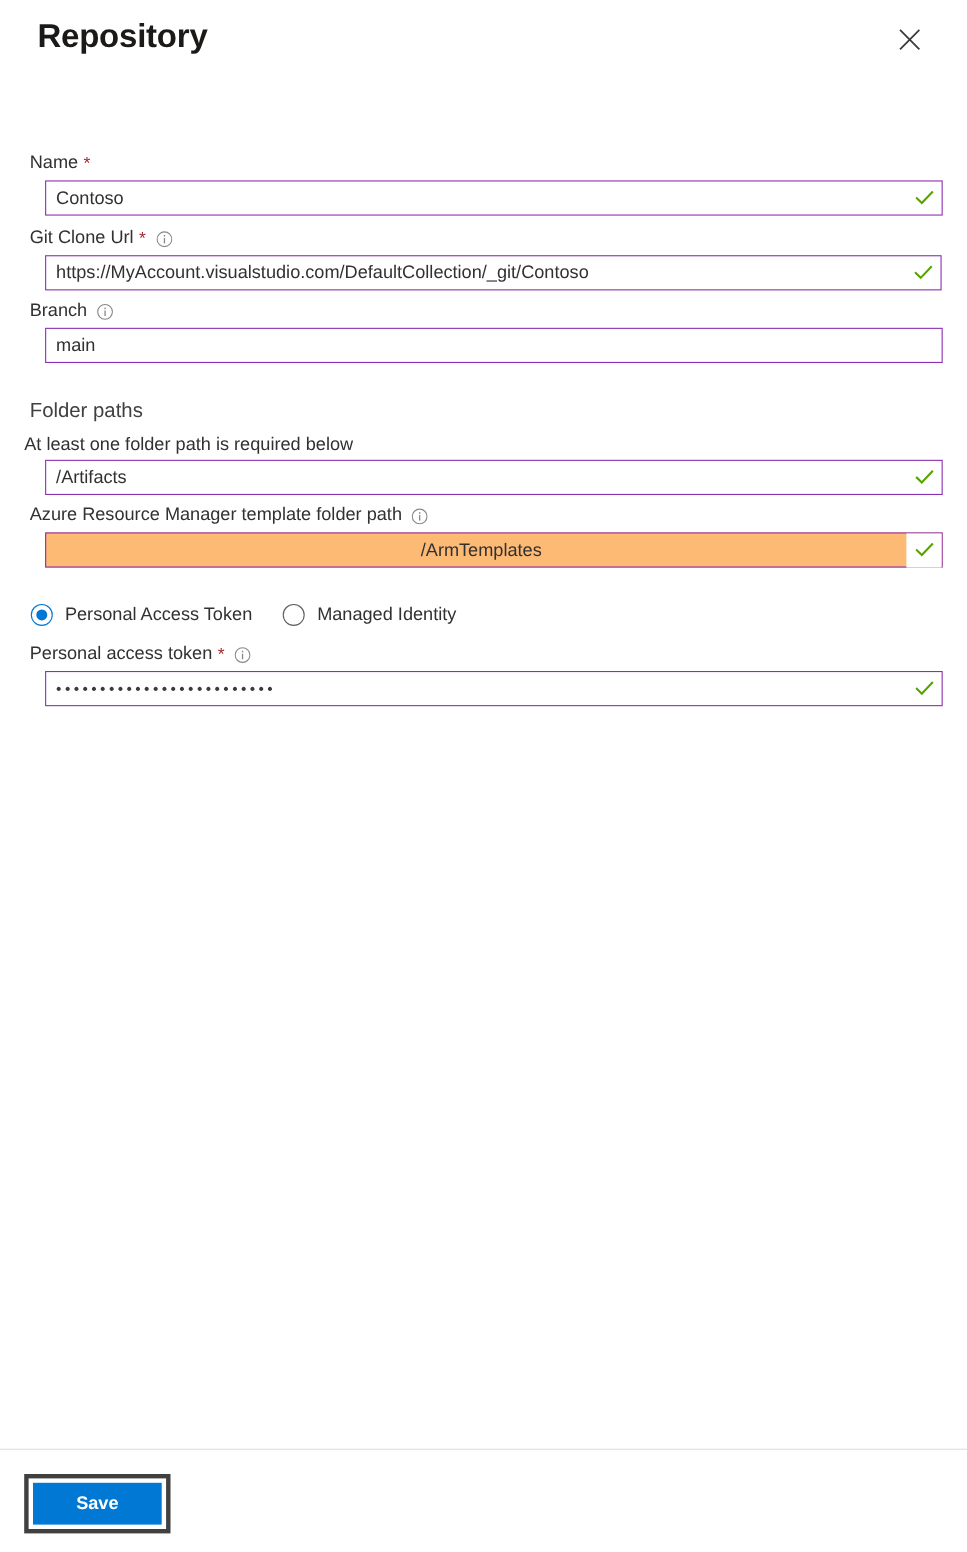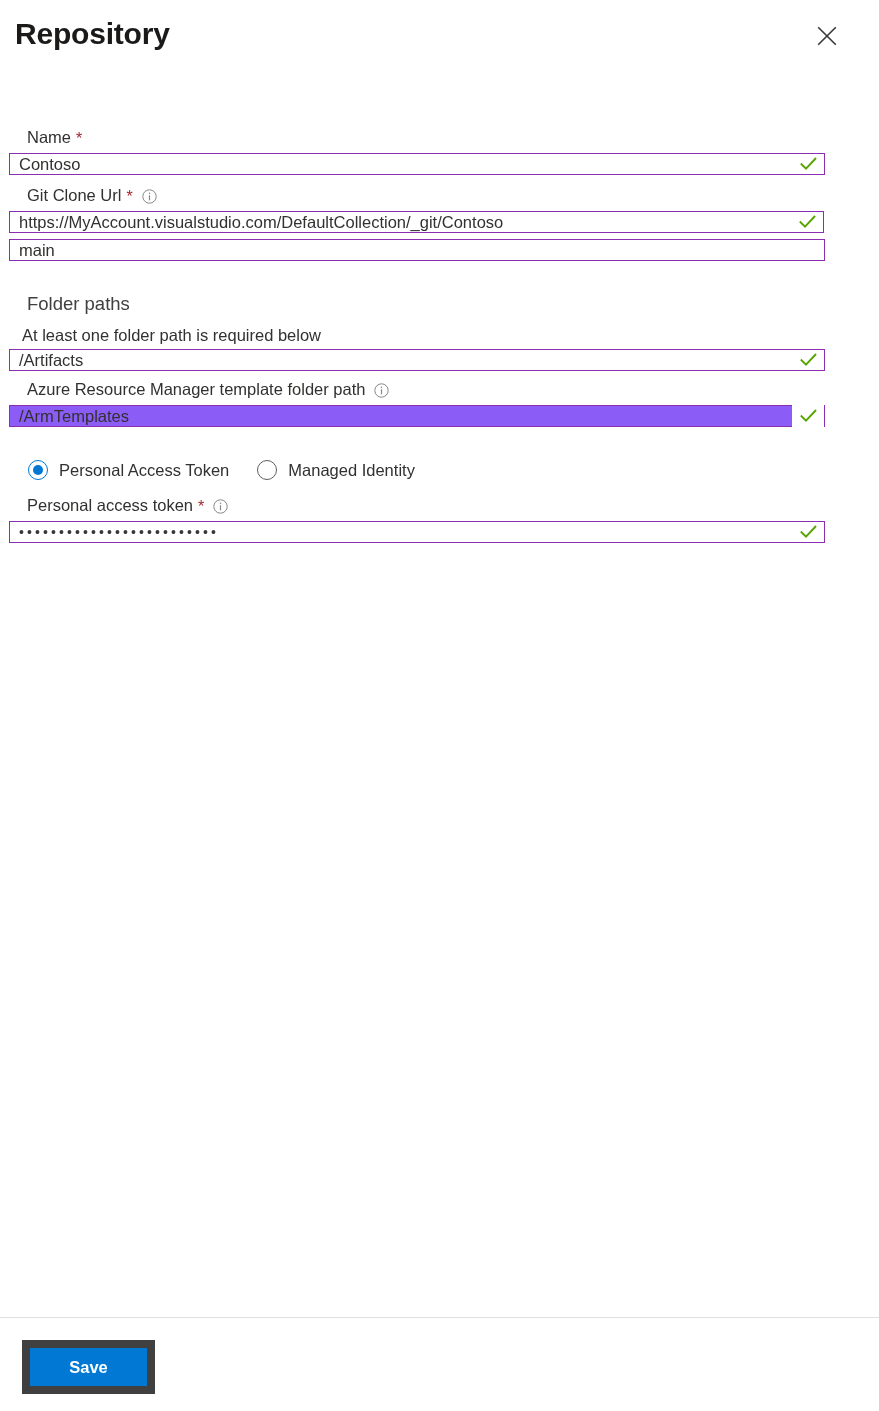--- a/index.html
+++ b/index.html
@@ -17,21 +17,21 @@
     overflow: hidden;
   }
 
   
   .blade-header {
     position: relative;
     height: 72px;
   }
   .blade-title {
     position: absolute;
-    left: 15px;
+    left: 34px;
     top: 12px;
     font-size: 30px;
     font-weight: 600;
     letter-spacing: -0.2px;
     color: #1b1a19;
     line-height: 44px;
   }
   .close-btn {
     position: absolute;
     right: 36px;
@@ -45,21 +45,21 @@
     background: transparent;
     border: none;
     padding: 0;
   }
   .close-btn svg { display: block; }
 
   
   .form-body {
     position: absolute;
     left: 0;
-    top: 125px;
+    top: 136px;
     width: 879px;
   }
 
   .field-label {
     font-size: 16.5px;
     line-height: 24px;
     color: #323130;
     margin: 0 0 4px 27px;
     display: flex;
     align-items: center;
@@ -76,32 +76,33 @@
   .info-icon {
     display: inline-flex;
     margin-left: 9px;
     position: relative;
     top: 1px;
   }
   .info-icon svg { display: block; }
 
   .tb-wrap {
     position: relative;
-    margin: 0 0 0 9px;
-    height: 22px;
+    margin: 0 0 0 41px;
+    height: 32px;
     border: 1px solid #8a2be2;
     border-color: #8b2fb0;
     background: #ffffff;
     display: flex;
     align-items: center;
   }
   .tb-wrap.w-816 { width: 816px; }
   .tb-wrap.w-815 { width: 815px; }
   .tb-wrap.selected {
-    background: #8b5cf6;
+    background: #fdba74;
+    text-align: center;
   }
   .tb-value {
     font-size: 16.5px;
     line-height: 22px;
     color: #323130;
     padding-left: 9px;
     flex: 1;
     white-space: nowrap;
     overflow: hidden;
     text-overflow: ellipsis;
@@ -194,21 +195,21 @@
     width: 879px;
     height: 1px;
     background: #e1dfdd;
   }
   .save-annotation {
     position: absolute;
     left: 22px;
     top: 1340px;
     width: 133px;
     height: 54px;
-    border: 8px solid #404040;
+    border: 4px solid #404040;
     background: #ffffff;
     display: flex;
     align-items: center;
     justify-content: center;
   }
   .save-button {
     width: 117px;
     height: 38px;
     background: #0078d4;
     border: none;
@@ -267,20 +268,30 @@
     <span class="tb-value">https://MyAccount.visualstudio.com/DefaultCollection/_git/Contoso</span>
     <span class="check-box">
       <svg width="17" height="14" viewBox="0 0 17 14">
         <path d="M1.5 7.2 L6 11.6 L15.4 1.7" stroke="#57a300" stroke-width="1.9" fill="none" stroke-linecap="square"></path>
       </svg>
     </span>
   </div>
 
   <div class="gap-6"></div>
 
+  <div class="field-label">
+    <span>Branch</span>
+    <span class="info-icon">
+      <svg width="15" height="15" viewBox="0 0 15 15">
+        <circle cx="7.5" cy="7.5" r="6.7" fill="none" stroke="#8a8886" stroke-width="1"></circle>
+        <rect x="6.9" y="6.3" width="1.2" height="5" fill="#8a8886"></rect>
+        <rect x="6.9" y="3.6" width="1.2" height="1.5" fill="#8a8886"></rect>
+      </svg>
+    </span>
+  </div>
   <div class="tb-wrap w-816">
     <span class="tb-value">main</span>
   </div>
 
   <div class="gap-30"></div>
 
   <div class="section-heading">Folder paths</div>
   <div class="section-sub">At least one folder path is required below</div>
 
   <div class="tb-wrap w-816">

